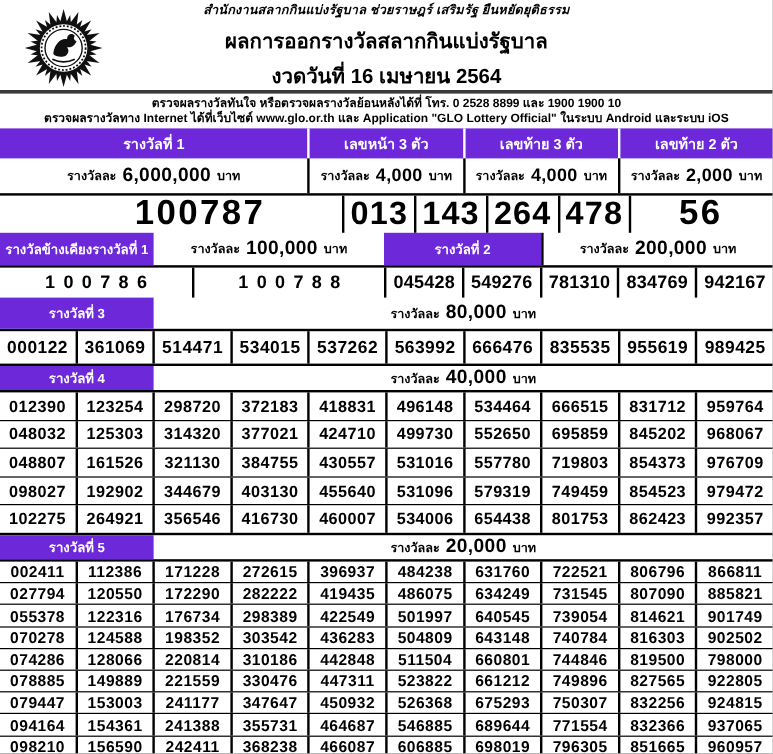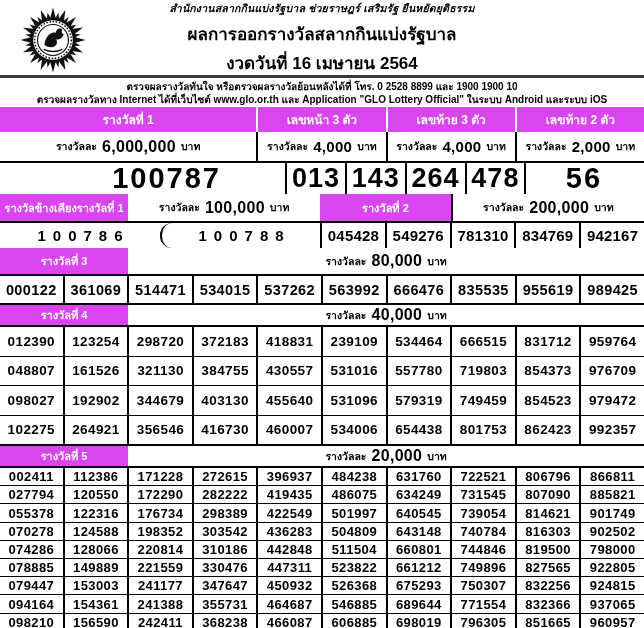--- a/index.html
+++ b/index.html
@@ -15,39 +15,39 @@
   .seal{ position:absolute; left:14px; top:4px; width:78px; height:72px; }
   .motto{ font-size:10.5px; font-style:italic; font-weight:600; letter-spacing:.2px; }
   .title{ font-size:17px; font-weight:700; margin-top:1px; }
   .draw-date{ font-size:17px; font-weight:700; }
   
   .info{ height:29px; display:flex; flex-direction:column; align-items:center; justify-content:center; }
   .info div{ font-size:10px; font-weight:600; line-height:13px; white-space:nowrap; }
   
   .row{ display:flex; width:100%; }
   .c{ display:flex; align-items:center; justify-content:center; }
-  .hcell{ background:#d946ef; color:#fff; font-size:12px; font-weight:600; }
+  .hcell{ background:#6d28d9; color:#fff; font-size:12px; font-weight:600; }
   .hdivw{ border-left:2px solid #fff; }
   .bl{ border-left:2px solid #000; }
   .bt2{ border-top:2px solid #000; }
   .amt-lbl{ font-size:10.5px; font-weight:600; }
   .amt-val{ font-size:15px; font-weight:600; margin:0 5px; letter-spacing:.3px; }
   .amt-val.big{ font-size:16px; }
   
   .r-s1h{ height:25px; }
   .r-s1p{ height:31px; border-bottom:2px solid #000; }
   .r-s1n{ height:31px;padding-left:48px; }
   .w40{ width:39.8%; } .w20{ width:20.07%; } .w10{ width:10.03%; } .w197{ width:19.7%; }
   .bignum{ font-size:29px; font-weight:700; letter-spacing:2px; }
   .bignum3{ font-size:27px; font-weight:700; letter-spacing:1px; }
   
   .r-s2h{ height:27px; }
   .r-s2n{ height:27px; border-top:2px solid #000; }
   .wA{ width:19.9%; } .wB{ width:29.8%; } .wC{ width:20.3%; } .wD{ width:30%; }
-  .wS{ width:24.85%;border-radius:12px; } .wG{ width:50.3%; }
+  .wS{ width:24.85%; } .wG{ width:50.3%; }
   .hsmall{ font-size:11px; }
   .sidenum{ font-size:15px; font-weight:700; letter-spacing:7px; text-indent:7px; }
   
   .sec-h{ border-bottom:2px solid #000; }
   .r-s3h{ height:28px; } .r-s3n{ height:27px; }
   .r-s4h{ height:24px; } .r-s5h{ height:24px; }
   .w20h{ width:19.9%; }
   .fillc{ flex:1; }
   
   .grid-flat{ display:flex; }
@@ -221,25 +221,37 @@
       <span class="amt-lbl">บาท</span>
     </div>
   </div>
   <div class="num-grid s4-grid">
       <div class="grid-row">
         <div class="num-cell">012390</div>
         <div class="num-cell">123254</div>
         <div class="num-cell">298720</div>
         <div class="num-cell">372183</div>
         <div class="num-cell">418831</div>
-        <div class="num-cell">239109</div>
+        <div class="num-cell">496148</div>
         <div class="num-cell">534464</div>
         <div class="num-cell">666515</div>
         <div class="num-cell">831712</div>
         <div class="num-cell">959764</div>
+      </div>
+      <div class="grid-row">
+        <div class="num-cell">048032</div>
+        <div class="num-cell">125303</div>
+        <div class="num-cell">314320</div>
+        <div class="num-cell">377021</div>
+        <div class="num-cell">424710</div>
+        <div class="num-cell">499730</div>
+        <div class="num-cell">552650</div>
+        <div class="num-cell">695859</div>
+        <div class="num-cell">845202</div>
+        <div class="num-cell">968067</div>
       </div>
       <div class="grid-row">
         <div class="num-cell">048807</div>
         <div class="num-cell">161526</div>
         <div class="num-cell">321130</div>
         <div class="num-cell">384755</div>
         <div class="num-cell">430557</div>
         <div class="num-cell">531016</div>
         <div class="num-cell">557780</div>
         <div class="num-cell">719803</div>

